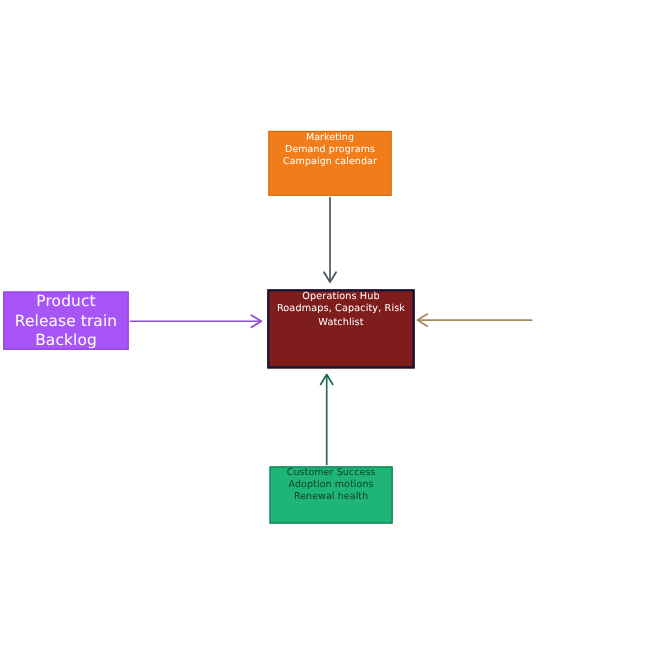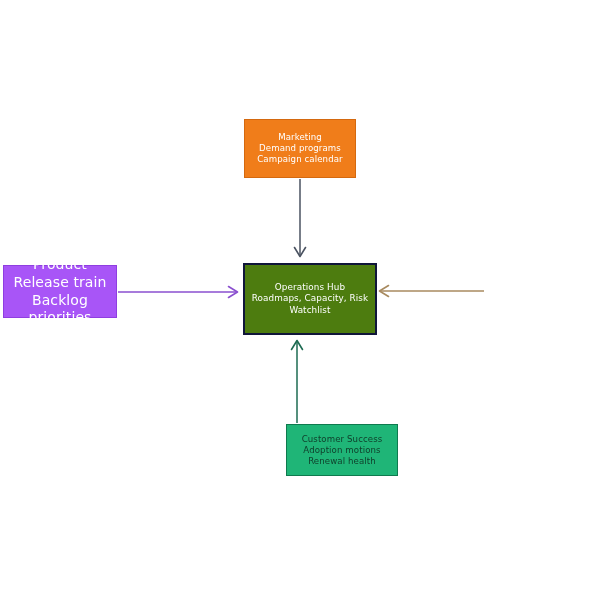--- a/index.html
+++ b/index.html
@@ -20,21 +20,20 @@
     left: 0;
     top: 0;
     width: 600px;
     height: 600px;
     pointer-events: none;
   }
   .node {
     position: absolute;
     box-sizing: border-box;
     display: flex;
-    align-items: center;
     justify-content: center;
     text-align: center;
     line-height: 1.28;
     white-space: pre-line;
     letter-spacing: 0.1px;
   }
   .node-label {
     display: block;
     width: 100%;
     white-space: pre-line;
@@ -50,39 +49,38 @@
   }
   .node-product {
     left: 3px; top: 265px; width: 114px; height: 53px;
     background: #a855f7;
     border: 1.6px solid #8f3ee0;
     color: #ffffff;
     font-size: 14px;
   }
   .node-hub {
     left: 243px; top: 263px; width: 134px; height: 72px;
-    background: #4d7c0f;
+    background: #7f1d1d;
     border: 2.2px solid #10163a;
     color: #ffffff;
     font-size: 8.8px;
   }
   .node-finance {
     left: 485px; top: 262px; width: 112px; height: 57px;
     background: #f5c518;
     border: 1.6px solid #b8860b;
     color: #4a3508;
     font-size: 8.6px;
   }
   .node-cs {
     left: 245px; top: 424px; width: 112px; height: 52px;
     background: #1fb577;
     border: 1.6px solid #0f7a4e;
     color: #10402c;
     font-size: 8.6px;
-    margin-left: 41px;
   }
 </style>
 </head>
 <body>
 
 <div id="canvas">
 
   <svg id="edge-layer" viewBox="0 0 600 600" width="600" height="600">
 
     <g>

